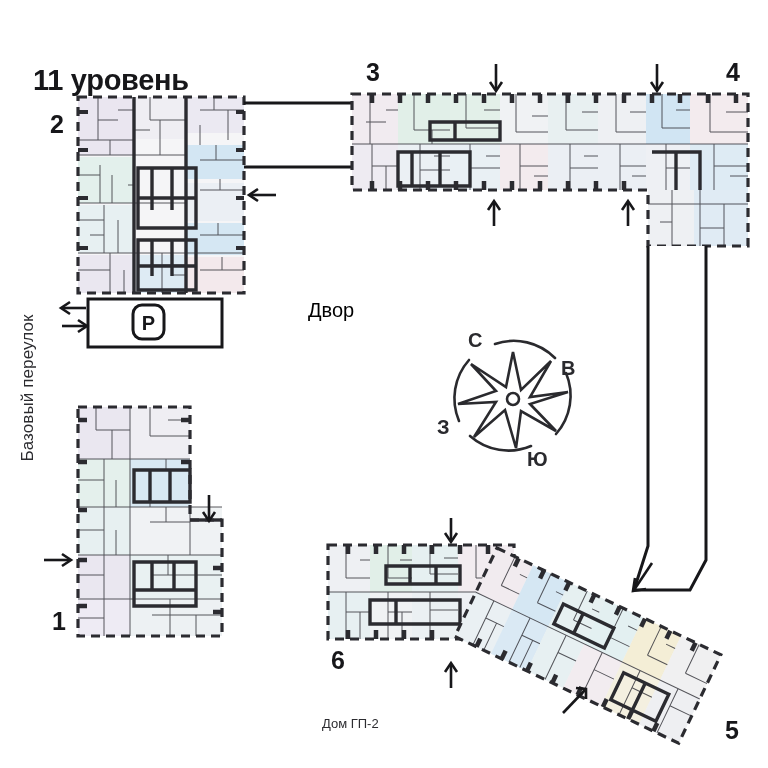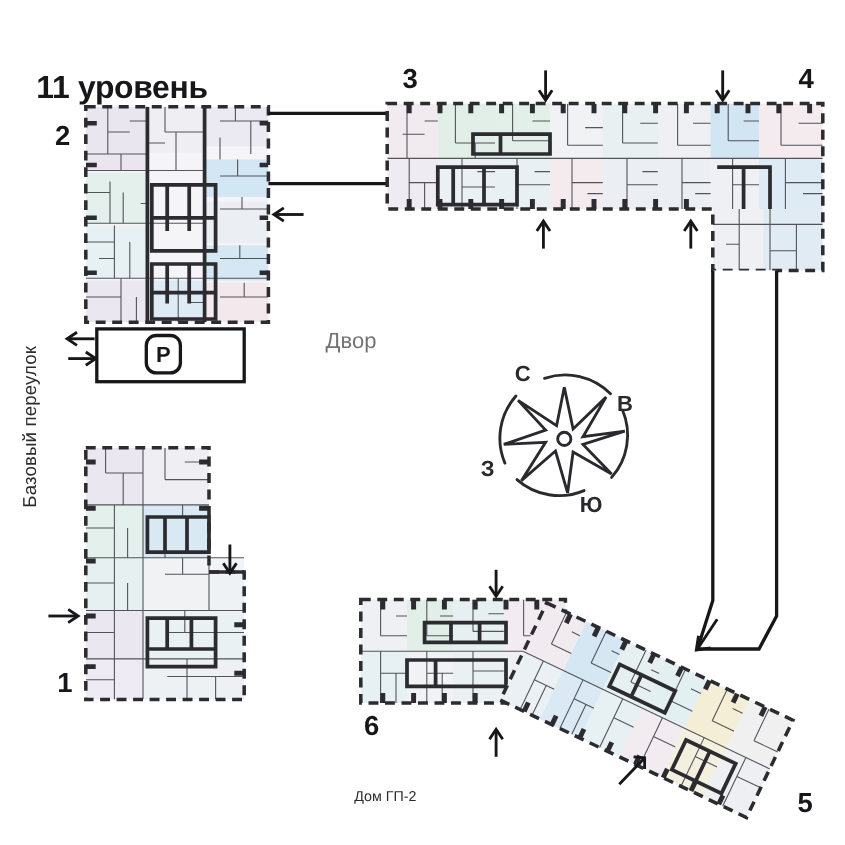--- a/index.html
+++ b/index.html
@@ -51,25 +51,25 @@
   #label-sibirsky { left: 310px; top: 20px; }
   #label-bazovy {
     left: -52px;
     top: 378px;
     transform: rotate(-90deg);
     transform-origin: center center;
     width: 160px;
     text-align: center;
   }
   #label-dvor {
-    left: 296px;
+    left: 308px;
     top: 299px;
     font-size: 20px;
     font-weight: 400;
-    color: #737373;
+    color: #000000;
   }
   #label-dom {
     left: 322px;
     top: 716px;
     font-size: 13px;
     color: #2c2c30;
   }
 
   .entrance-num {
     position: absolute;

